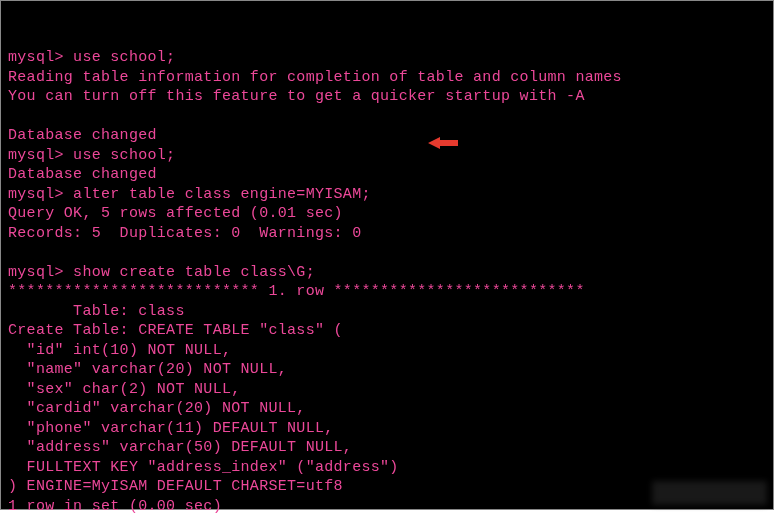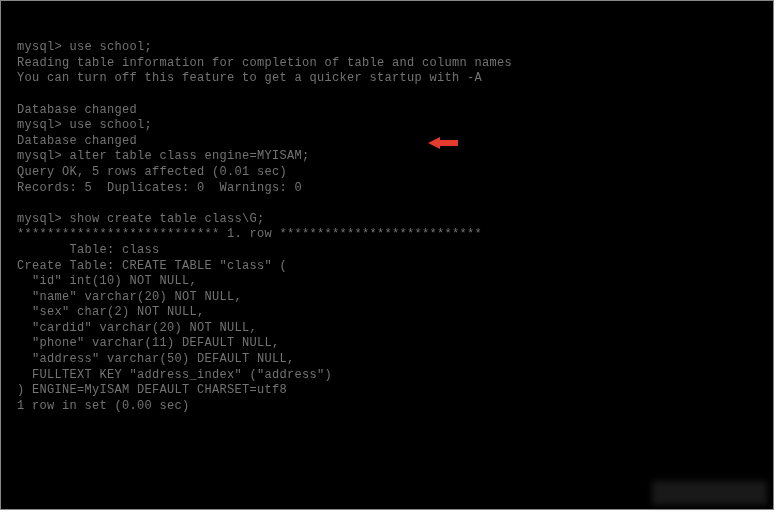--- a/index.html
+++ b/index.html
@@ -8,25 +8,25 @@
       box-sizing: border-box;
     }
     body {
       background: #ffffff;
       width: 778px;
       height: 513px;
       overflow: hidden;
     }
     .terminal {
       background: #000000;
-      color: #737373;
+      color: #ec4899;
       font-family: "Courier New", Consolas, monospace;
-      font-size: 12px;
+      font-size: 15px;
       line-height: 1.3;
-      padding: 8px 16px;
+      padding: 8px 7px;
       width: 774px;
       height: 510px;
       border: 1px solid #888;
       white-space: pre;
       position: relative;
       letter-spacing: 0.3px;
     }
     .terminal-content {
       white-space: pre;
     }

